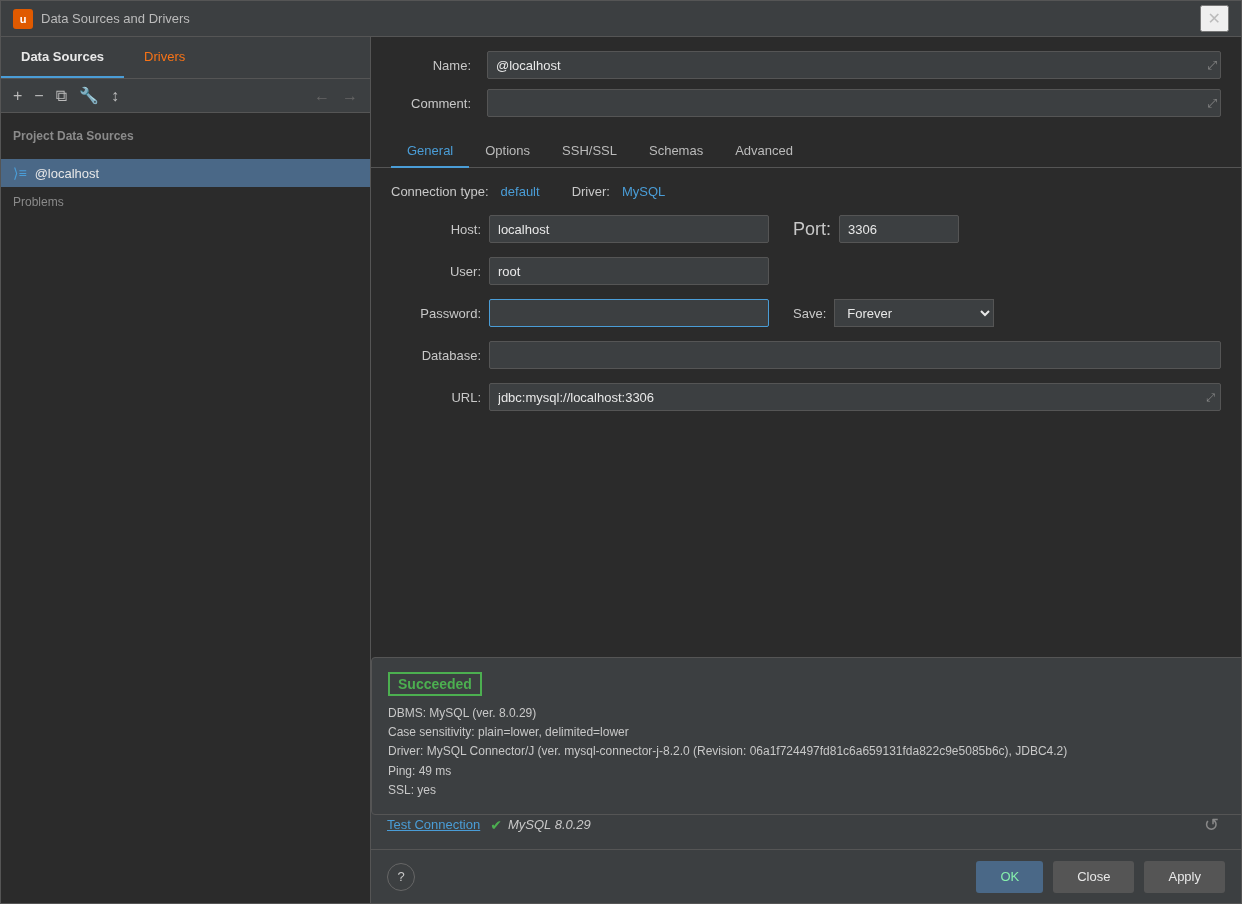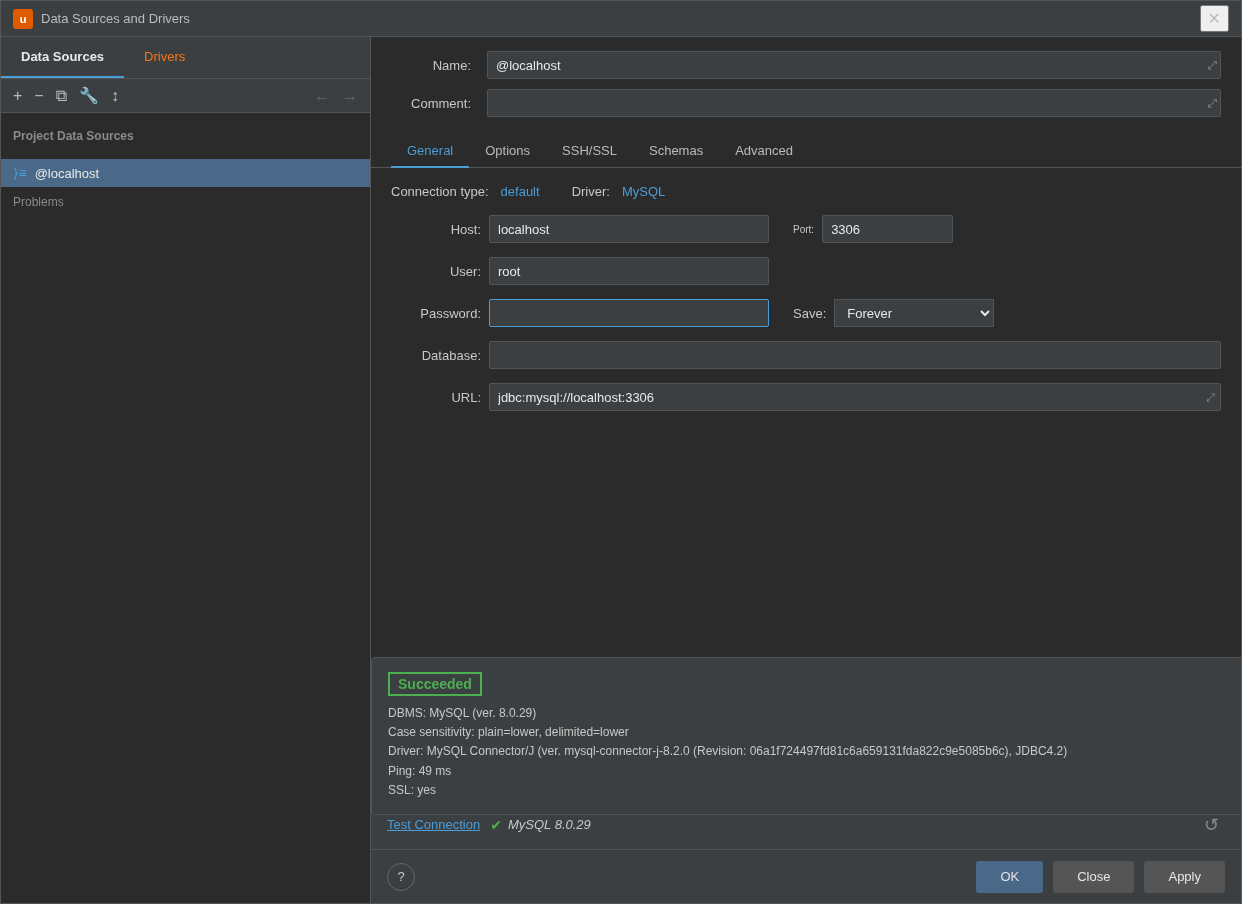--- a/index.html
+++ b/index.html
@@ -275,25 +275,25 @@
       padding: 4px 8px;
       font-size: 13px;
       border-radius: 2px;
       outline: none;
       height: 28px;
     }
     .form-input.active-focus { border-color: #4a9dd7; }
     .host-input { width: 280px; }
     .port-label {
       color: #c8c8c8;
-      font-size: 10px;
+      font-size: 18px;
       margin-left: 16px;
       flex-shrink: 0;
     }
-    .port-input { width: 131px; }
+    .port-input { width: 120px; }
     .user-input { width: 280px; }
     .password-input { width: 280px; }
     .save-label {
       color: #c8c8c8;
       font-size: 13px;
       margin-left: 16px;
       flex-shrink: 0;
     }
     .save-select {
       background: #3c3f41;
@@ -445,21 +445,21 @@
     .action-btn {
       padding: 6px 24px;
       border: none;
       border-radius: 3px;
       cursor: pointer;
       font-size: 13px;
       height: 32px;
     }
     .btn-ok {
       background: #4a6887;
-      color: #e5e5e5;
+      color: #86efac;
     }
     .btn-close {
       background: #555;
       color: #e8e8e8;
     }
     .btn-apply {
       background: #555;
       color: #e8e8e8;
     }
 

